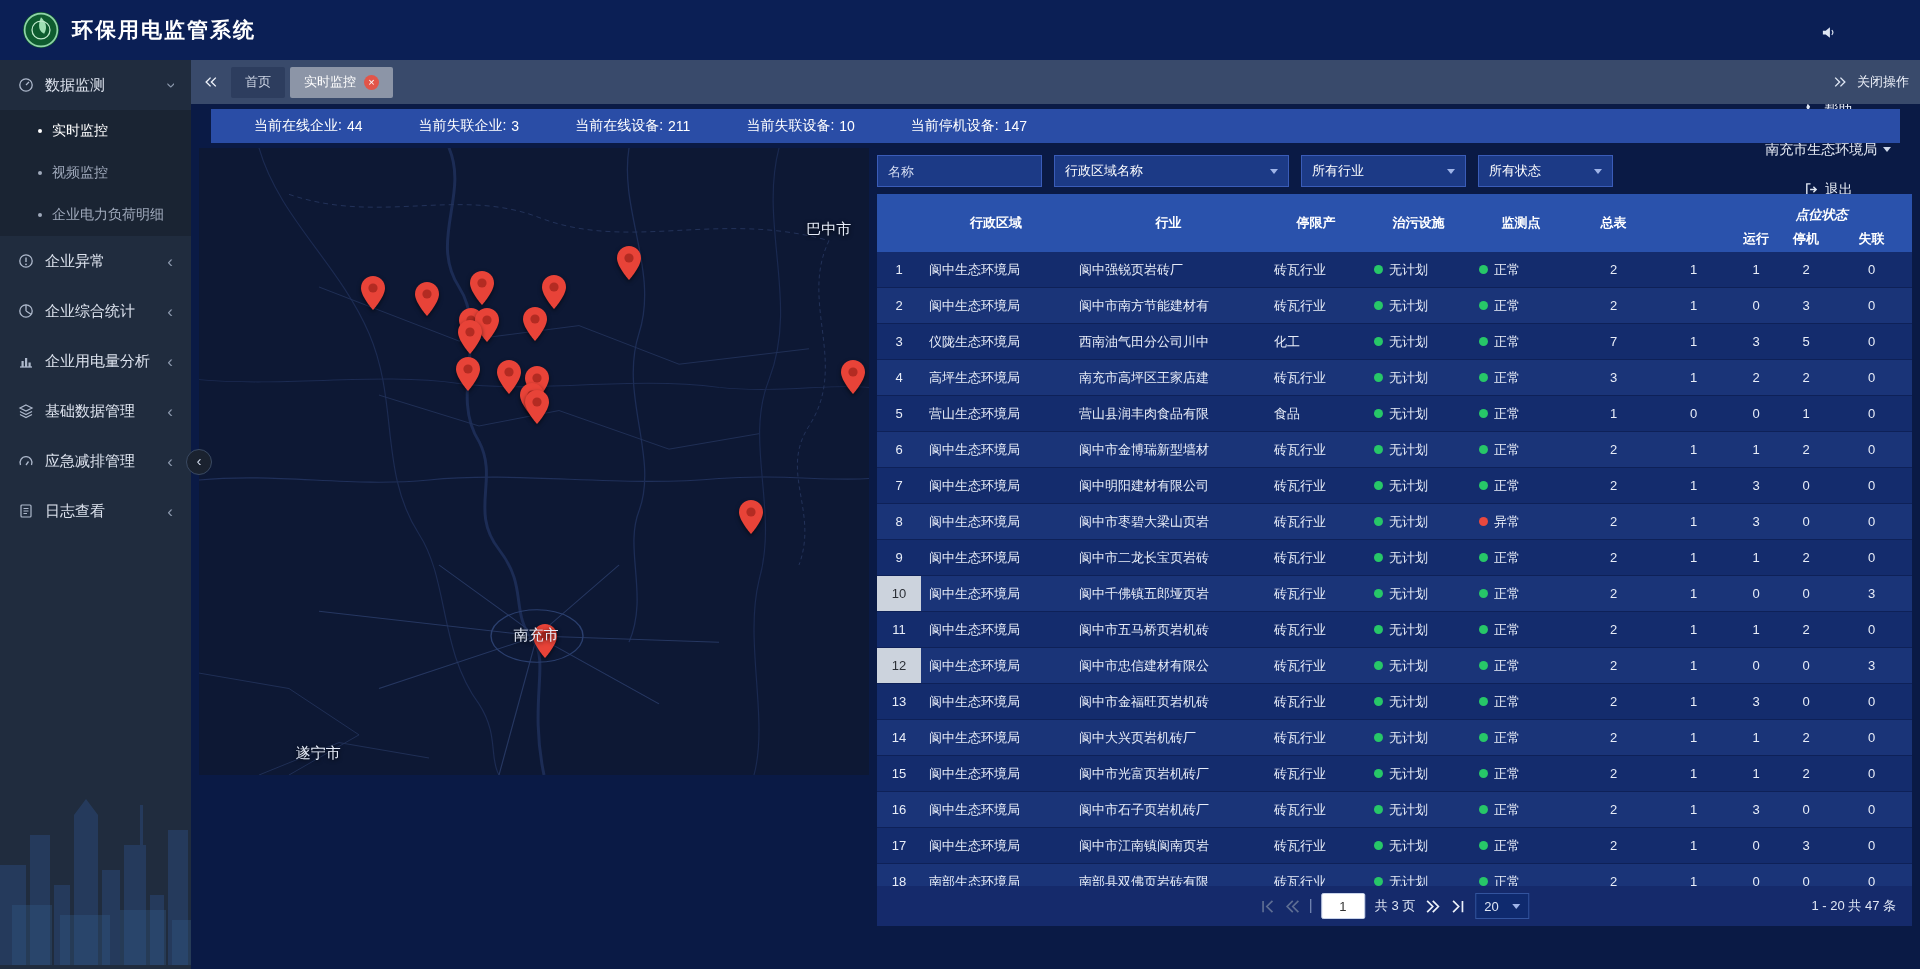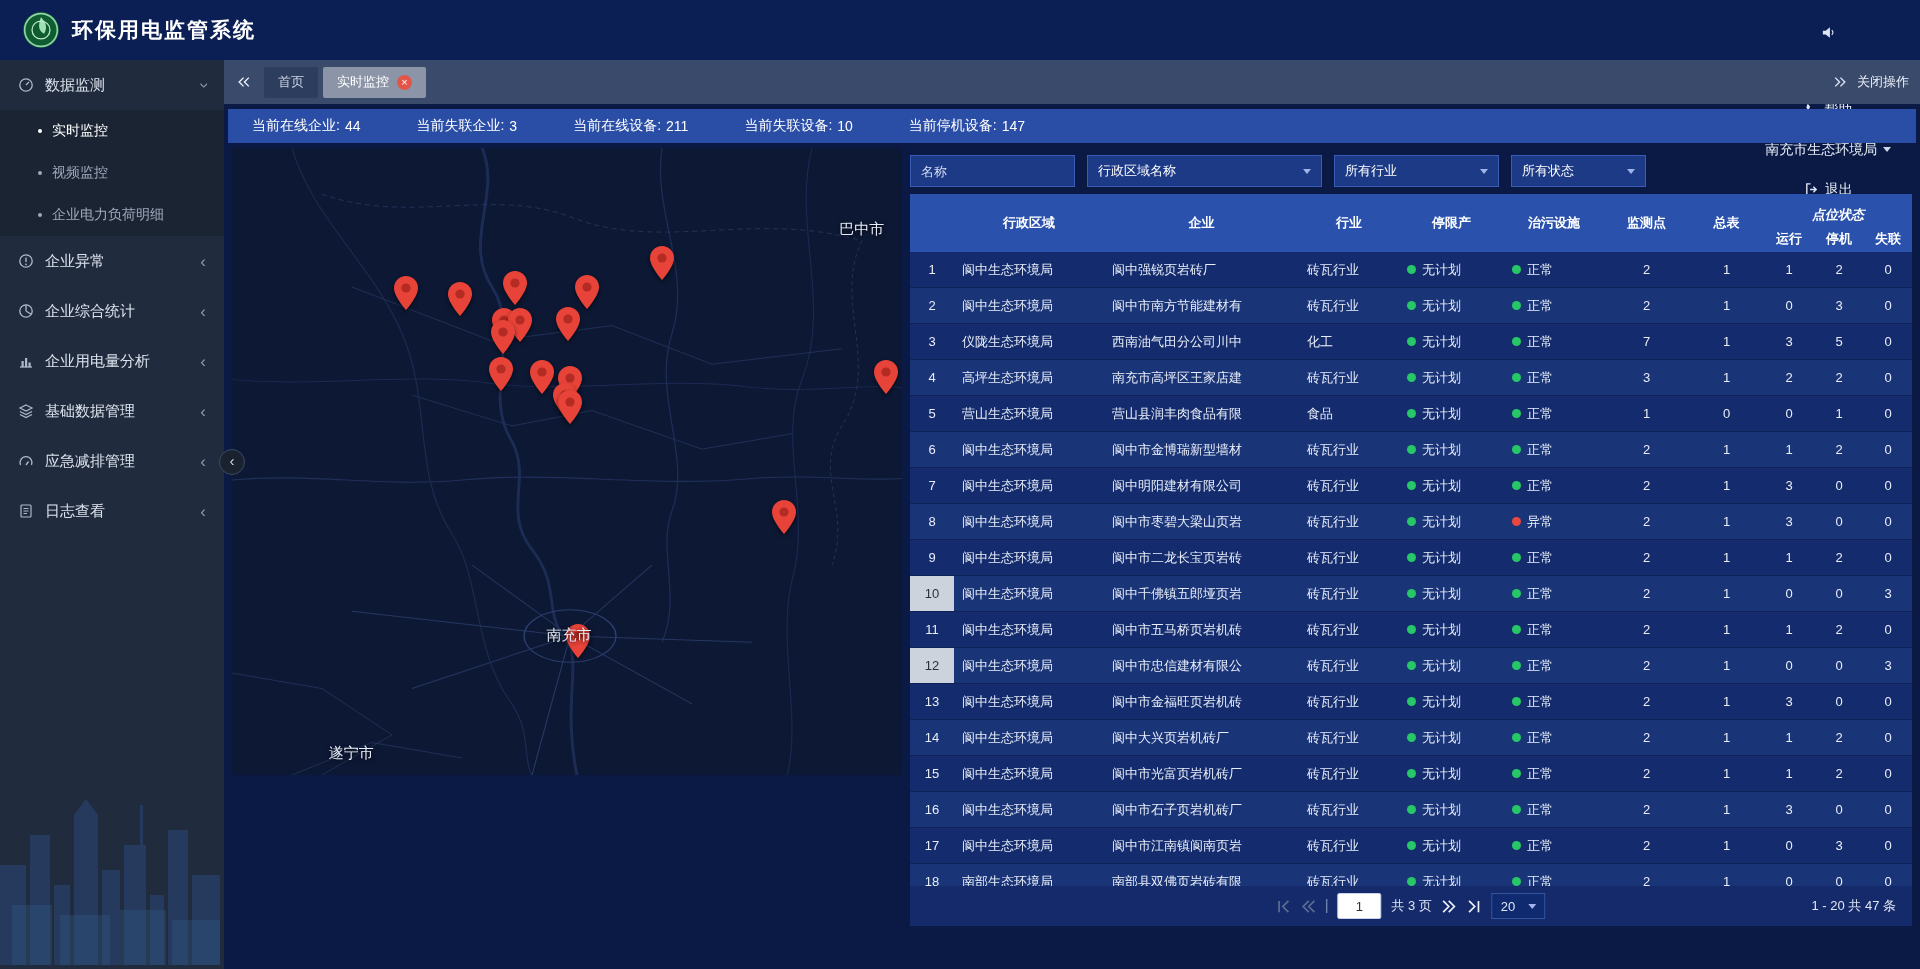--- a/index.html
+++ b/index.html
@@ -21,21 +21,21 @@
     justify-content:center; }
   .temp-unit { font-size:13px; }
   .alert-count { color:#93373d; font-weight:bold; font-size:15px; }
   .caret { width:0; height:0; border-left:4px solid transparent; border-right:4px solid transparent;
     border-top:5px solid #cfd8ea; display:inline-block; }
 
   
   .main-row { display:flex; height:909px; }
 
   
-  .sidebar { width:224px; background:#202c3e; position:relative; overflow:hidden; flex-shrink:0; }
+  .sidebar { width:191px; background:#202c3e; position:relative; overflow:hidden; flex-shrink:0; }
   .menu-group { height:50px; display:flex; align-items:center; padding:0 18px;
     color:#dde3ee; font-size:15px; cursor:pointer; gap:11px; }
   .micon { display:inline-flex; color:#aeb9cc; }
   .chev { margin-left:auto; color:#8c99ad; font-size:17px; line-height:1; }
   .chev.open { transform:rotate(-90deg); }
   .submenu { background:#1a2433; }
   .submenu-item { height:42px; display:flex; align-items:center; padding-left:52px;
     color:#9fa9bb; font-size:14px; position:relative; cursor:pointer; }
   .submenu-item::before { content:""; width:4px; height:4px; border-radius:50%;
     background:currentColor; position:absolute; left:38px; top:19px; }
@@ -51,22 +51,22 @@
     cursor:pointer; color:#eef2fa; }
   .tab { height:31px; display:flex; align-items:center; padding:0 14px; margin-right:5px;
     background:#2d3d5e; font-size:13px; color:#cdd5e4; border-radius:2px; gap:8px; cursor:pointer; }
   .tab.active { background:#8c95a7; color:#fff; }
   .tab-close { width:15px; height:15px; border-radius:50%; background:#e25549; color:#fff;
     font-size:11px; line-height:15px; text-align:center; cursor:pointer; }
   .tabbar-right { margin-left:auto; display:flex; align-items:center; gap:10px;
     padding-right:11px; font-size:13px; color:#eef2fa; cursor:pointer; }
 
   
-  .statsbar { height:34px; margin:5px 4px; background:#2a4da6; display:flex;
-    align-items:center; padding-left:24px; gap:56px; color:#fff; font-size:14px; }
+  .statsbar { height:34px; margin:5px 20px; background:#2a4da6; display:flex;
+    align-items:center; padding-left:43px; gap:56px; color:#fff; font-size:14px; }
   .stat { display:flex; align-items:center; }
   .stat-val { margin-left:5px; }
 
   
   .workspace { flex:1; display:flex; padding:0 8px; gap:8px; }
 
   
   .map-panel { width:670px; flex-shrink:0; height:627px; position:relative; background:#0d1834; }
   .map-roads { position:absolute; inset:0; width:100%; height:100%; }
   .pins-layer { position:absolute; inset:0; }
@@ -508,21 +508,20 @@
           </div>
           <div class="f-select w-status">
             <span>所有状态</span>
             <span class="caret"></span>
           </div>
         </div>
 
         <div class="table-header">
           <div class="th"></div>
           <div class="th">行政区域</div>
-          <div class="th">企业</div>
           <div class="th">行业</div>
           <div class="th">停限产</div>
           <div class="th">治污设施</div>
           <div class="th">监测点</div>
           <div class="th">总表</div>
           <div class="th-group">点位状态</div>
           <div class="th-sub sub1">运行</div>
           <div class="th-sub sub2">停机</div>
           <div class="th-sub sub3">失联</div>
         </div>

